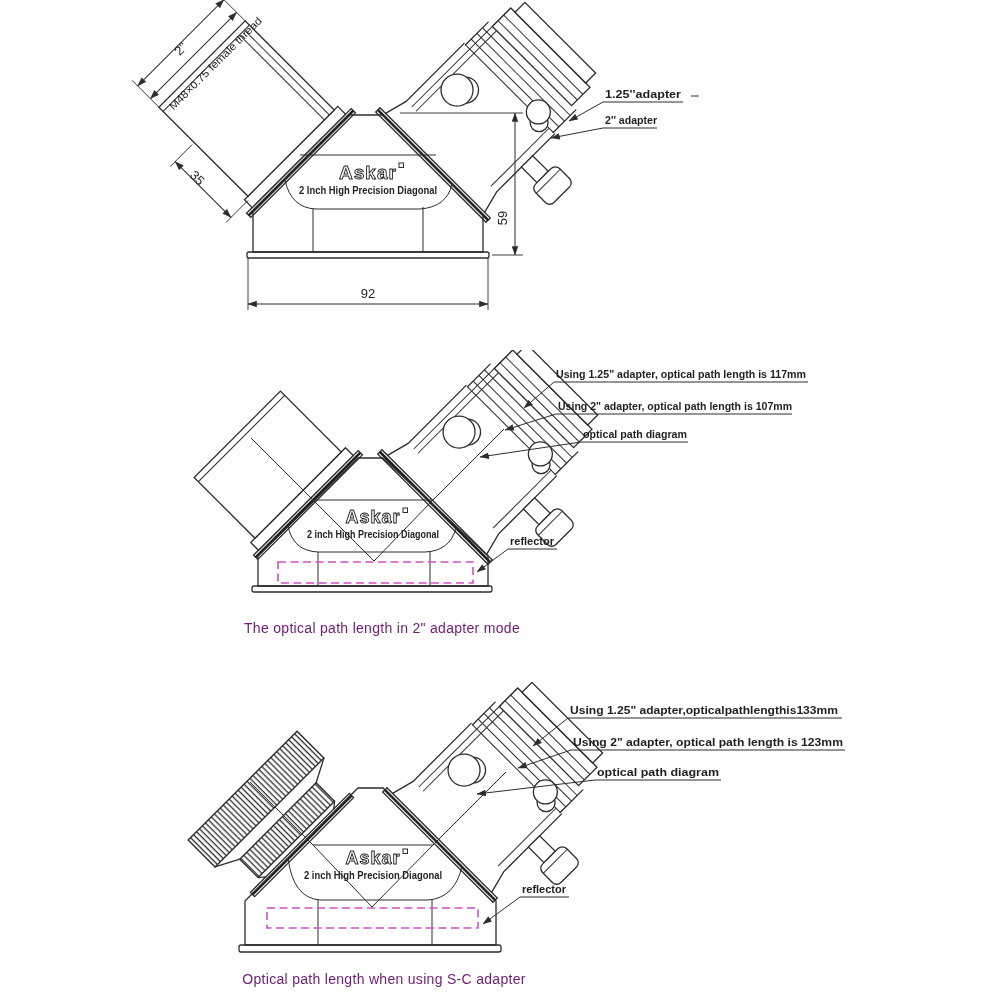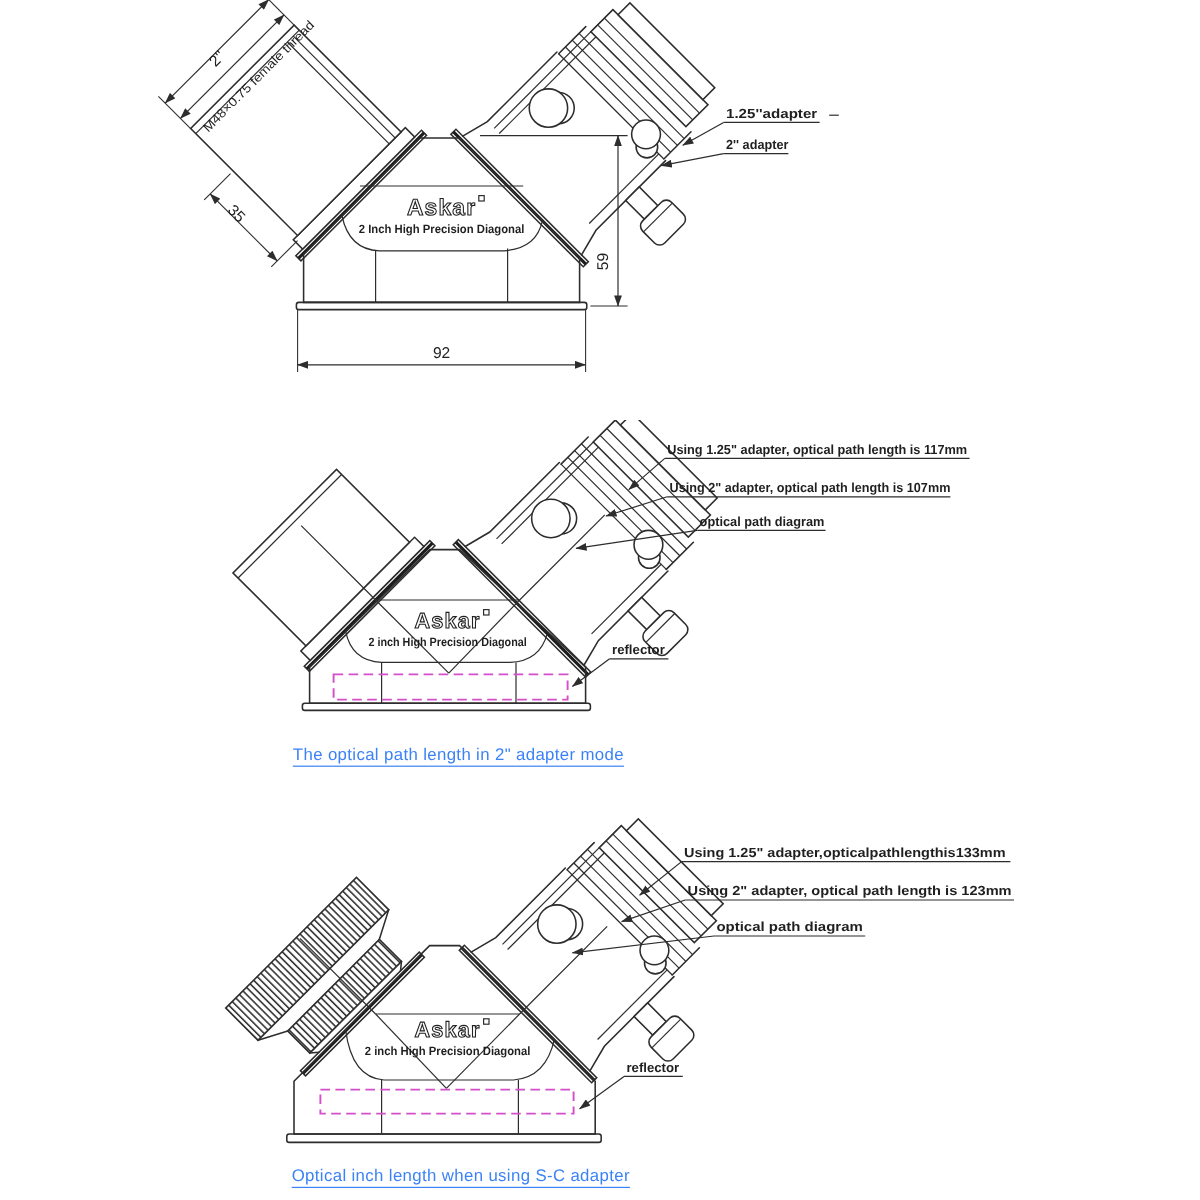--- a/index.html
+++ b/index.html
@@ -19,22 +19,22 @@
   .dim  { font:400 13px "Liberation Sans",sans-serif; fill:#1f1f1f; }
   .dimsm{ font:400 10.5px "Liberation Sans",sans-serif; fill:#1f1f1f; }
   .ann  { font:700 11px "Liberation Sans",sans-serif; fill:#1f1f1f; }
   .logo { font:800 19px "Liberation Sans",sans-serif; fill:#ffffff; stroke:#222222; stroke-width:0.9; letter-spacing:1px; }
   .logo2{ font:800 18px "Liberation Sans",sans-serif; fill:#ffffff; stroke:#222222; stroke-width:0.9; letter-spacing:1px; }
   .sub  { font:700 10px "Liberation Sans",sans-serif; fill:#1f1f1f; }
   .refl { fill:none; stroke:#d44fc9; stroke-width:1.6; stroke-dasharray:8 4.5; }
   .optic{ stroke:#2d2d2d; stroke-width:1; fill:none; }
   .caption {
     position:absolute; text-align:center;
-    font:500 14px "Liberation Sans",sans-serif; color:#3b82f6;
-    text-decoration:underline; text-underline-offset:5px; text-decoration-thickness:1px;
+    font:500 14px "Liberation Sans",sans-serif; color:#701a75;
+    text-underline-offset:5px; text-decoration-thickness:1px;
     letter-spacing:0.3px;
   }
 </style>
 </head>
 <body>
 
 <div id="page">
 
   <svg style="top:0" width="1000" height="345" viewBox="0 0 1000 345">
     <defs>
@@ -281,15 +281,15 @@
 
     <text class="ann" x="597" y="776" textLength="122" lengthAdjust="spacingAndGlyphs">optical path diagram</text>
     <line class="lnt" x1="595" y1="780" x2="721" y2="780"></line>
     <line class="ldr" x1="595" y1="780" x2="477" y2="794" marker-end="url(#arr3)"></line>
 
     <text class="ann" x="522" y="893">reflector</text>
     <line class="lnt" x1="520" y1="897" x2="569" y2="897"></line>
     <line class="ldr" x1="520" y1="897" x2="483" y2="924" marker-end="url(#arr3)"></line>
   </svg>
 
-  <div class="caption" style="left:184px; top:971px; width:400px;">Optical inch length when using S-C adapter</div>
+  <div class="caption" style="left:184px; top:971px; width:400px;">Optical path length when using S-C adapter</div>
 
 </div>
 
 </body></html>

